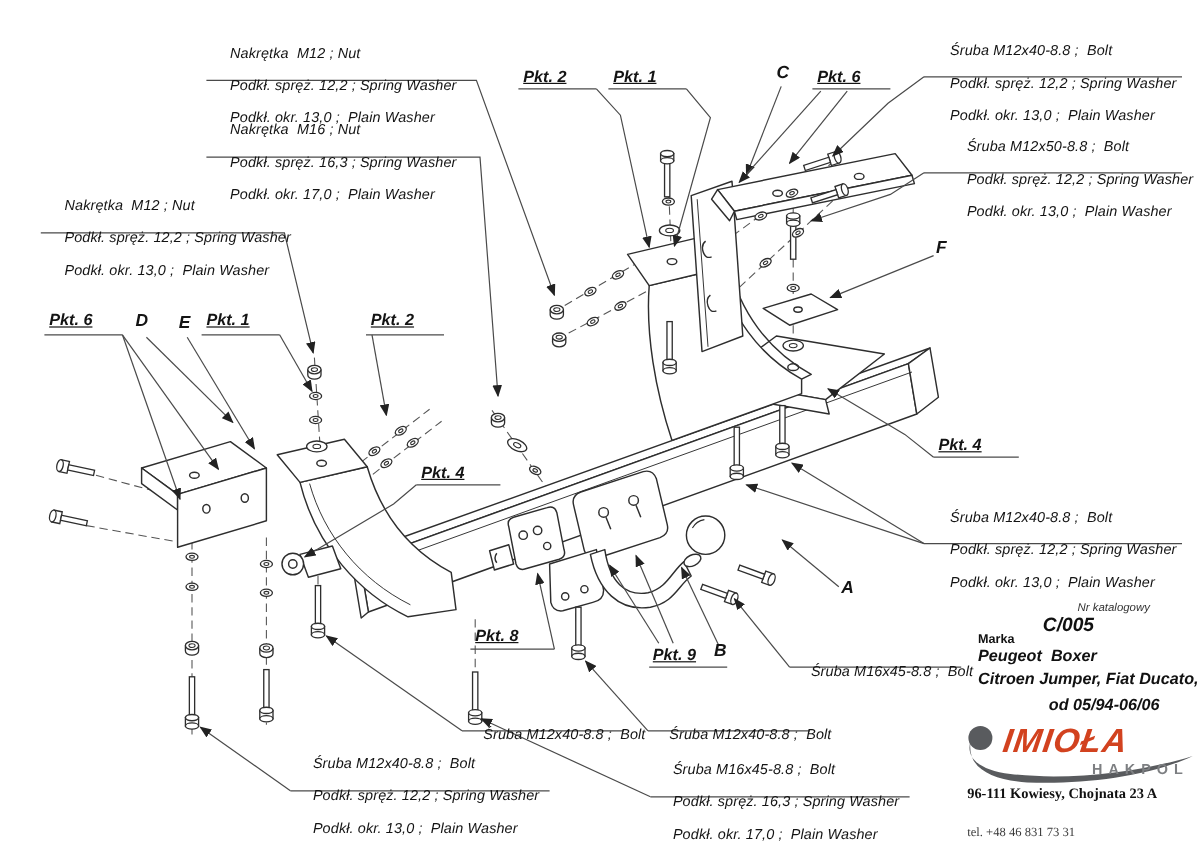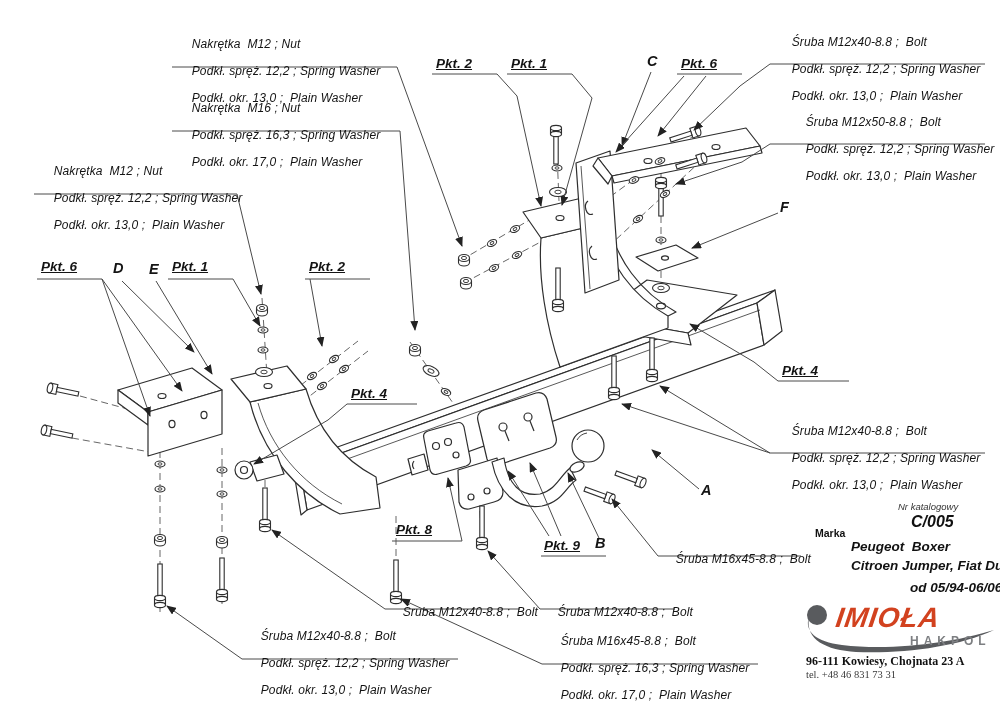--- a/index.html
+++ b/index.html
@@ -7,26 +7,26 @@
          font-family:"Liberation Sans",sans-serif;color:#111;}
   #drawing{position:absolute;left:0;top:0;}
   .lbl{position:absolute;font:italic 12px/13.4px "Liberation Sans",sans-serif;
        color:#141414;white-space:pre;letter-spacing:.1px;}
   .callout{position:absolute;font:italic bold 13.5px "Liberation Sans",sans-serif;
        color:#141414;white-space:pre;text-decoration:underline;}
   .letter{position:absolute;font:italic bold 14.5px "Liberation Sans",sans-serif;color:#141414;}
   .cat-label{position:absolute;font:italic 9.5px "Liberation Sans",sans-serif;color:#333;}
   .cat-no{position:absolute;font:italic bold 16px "Liberation Sans",sans-serif;}
   .brand-label{position:absolute;font:bold 10.5px "Liberation Sans",sans-serif;text-align:center;}
-  .model{position:absolute;font:italic bold 13.5px "Liberation Sans",sans-serif;white-space:pre;margin-left:36px;}
+  .model{position:absolute;font:italic bold 13.5px "Liberation Sans",sans-serif;white-space:pre;}
   .logo-brand{position:absolute;font:italic 900 28px "Liberation Sans",sans-serif;
        transform:skewX(-8deg);letter-spacing:1px;}
   .logo-sub{position:absolute;font:bold 12px "Liberation Sans",sans-serif;letter-spacing:5px;}
   .addr1{position:absolute;font:bold 12px "Liberation Serif",serif;white-space:pre;text-align:right;}
-  .addr2{position:absolute;font:10.5px "Liberation Serif",serif;color:#3a3a3a;white-space:pre;}
+  .addr2{position:absolute;font:10.5px "Liberation Serif",serif;color:#3a3a3a;white-space:pre;margin-top:20px;}
 </style>
 </head>
 <body>
 
 <div id="stage">
 
   <svg id="drawing" width="1000" height="707" viewBox="0 0 1000 707">
     <defs>
       <marker id="arw" markerWidth="10" markerHeight="8" refX="9" refY="4" orient="auto">
         <path d="M0,0 L10,4 L0,8 Z" fill="#222"></path>
@@ -350,21 +350,21 @@
   <div class="letter" style="left:595px;top:535px">B</div>
   <div class="callout" style="left:396px;top:522px">Pkt. 8</div>
   <div class="callout" style="left:351px;top:386px">Pkt. 4</div>
   <div class="callout" style="left:41px;top:259px">Pkt. 6</div>
   <div class="letter" style="left:113px;top:260px">D</div>
   <div class="letter" style="left:149px;top:261px">E</div>
   <div class="callout" style="left:172px;top:259px">Pkt. 1</div>
   <div class="callout" style="left:309px;top:259px">Pkt. 2</div>
 
   <div class="cat-label" style="left:898px;top:501px">Nr katalogowy</div>
-  <div class="cat-no" style="left:911px;top:513px">C/005</div>
+  <div class="cat-no" style="left:869px;top:513px">C/005</div>
   <div class="brand-label" style="left:815px;top:527px">Marka</div>
   <div class="model" style="left:815px;top:539px">Peugeot  Boxer</div>
   <div class="model" style="left:815px;top:558px">Citroen Jumper, Fiat Ducato,</div>
   <div class="model" style="left:874px;top:580px">od 05/94-06/06</div>
 
   <div class="logo-brand" style="left:836px;top:602px;color:#d2421f">IMIOŁA</div>
   <div class="logo-sub" style="left:910px;top:634px;color:#7d7f82">HAKPOL</div>
   <div class="addr1" style="left:806px;top:654px">96-111 Kowiesy, Chojnata 23 A</div>
   <div class="addr2" style="left:806px;top:669px">tel. +48 46 831 73 31</div>
 

